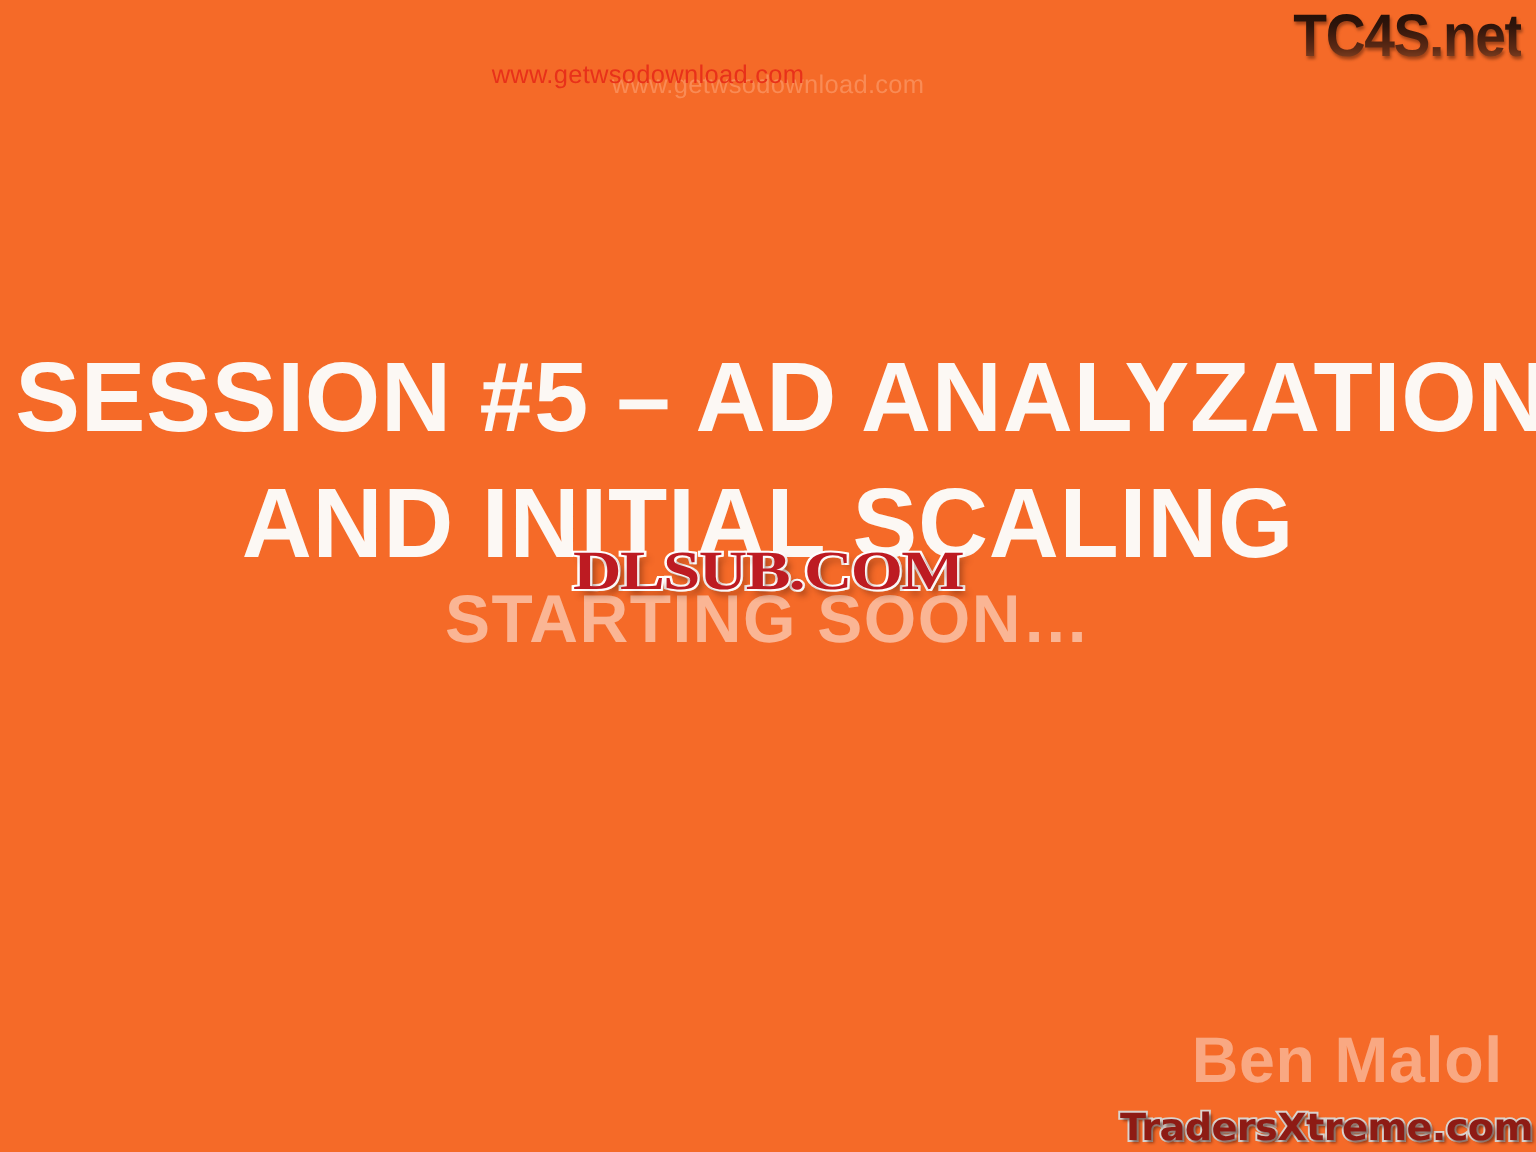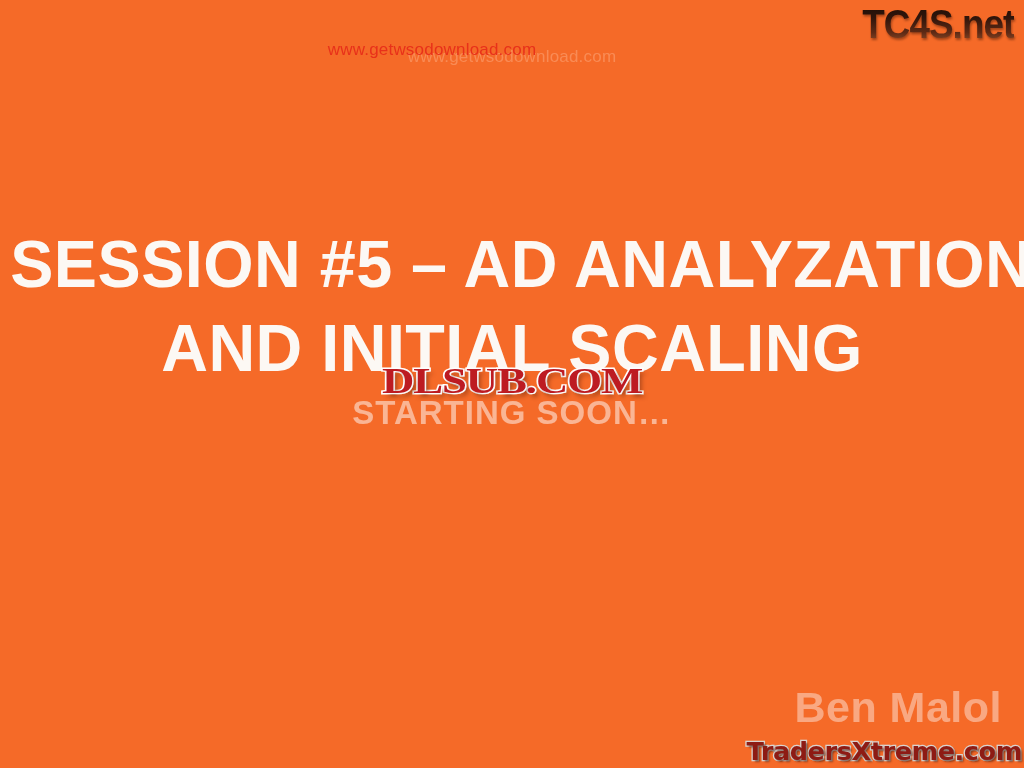--- a/index.html
+++ b/index.html
@@ -91,21 +91,21 @@
   
   #subtitle {
     position: absolute;
     left: 0;
     top: 389px;
     width: 1024px;
     text-align: center;
     color: rgba(255, 255, 255, .50);
     font-family: "Liberation Sans Narrow", "Liberation Sans", sans-serif;
     font-weight: bold;
-    font-size: 33px;
+    font-size: 45px;
     line-height: 48px;
     letter-spacing: 1px;
     text-transform: uppercase;
   }
 
   
   #dlsub {
     position: absolute;
     left: 0;
     top: 357px;

